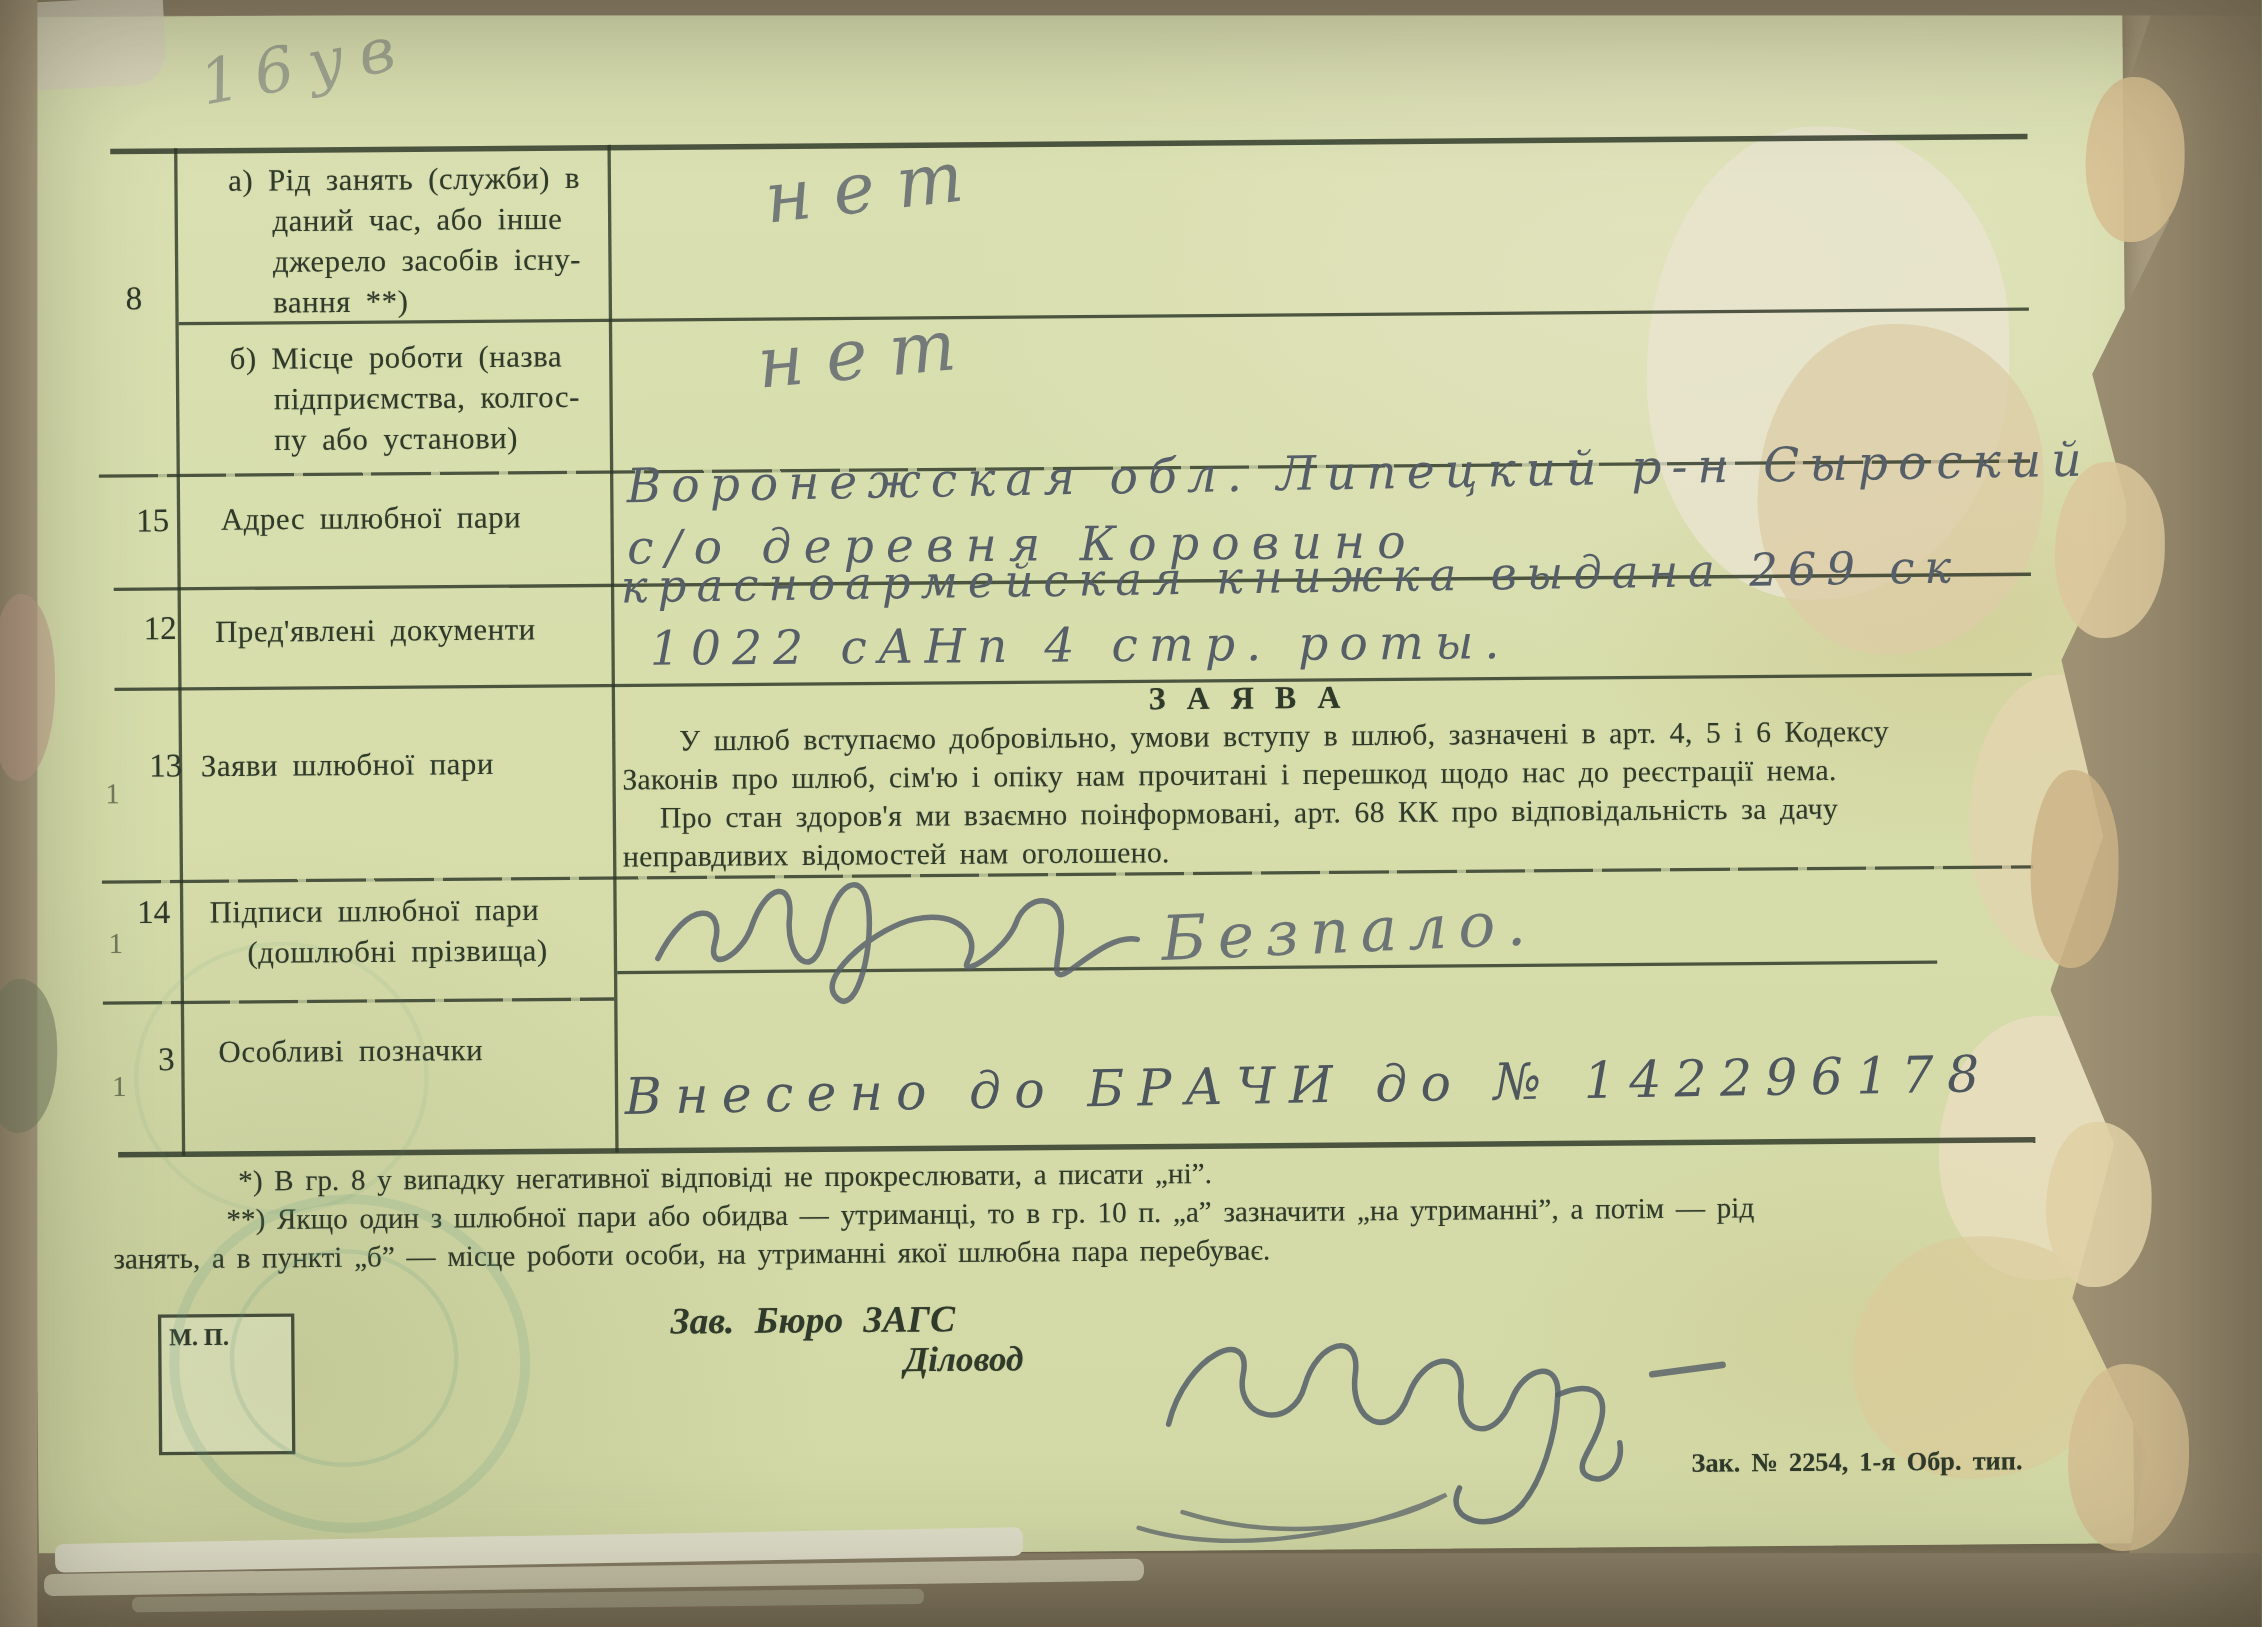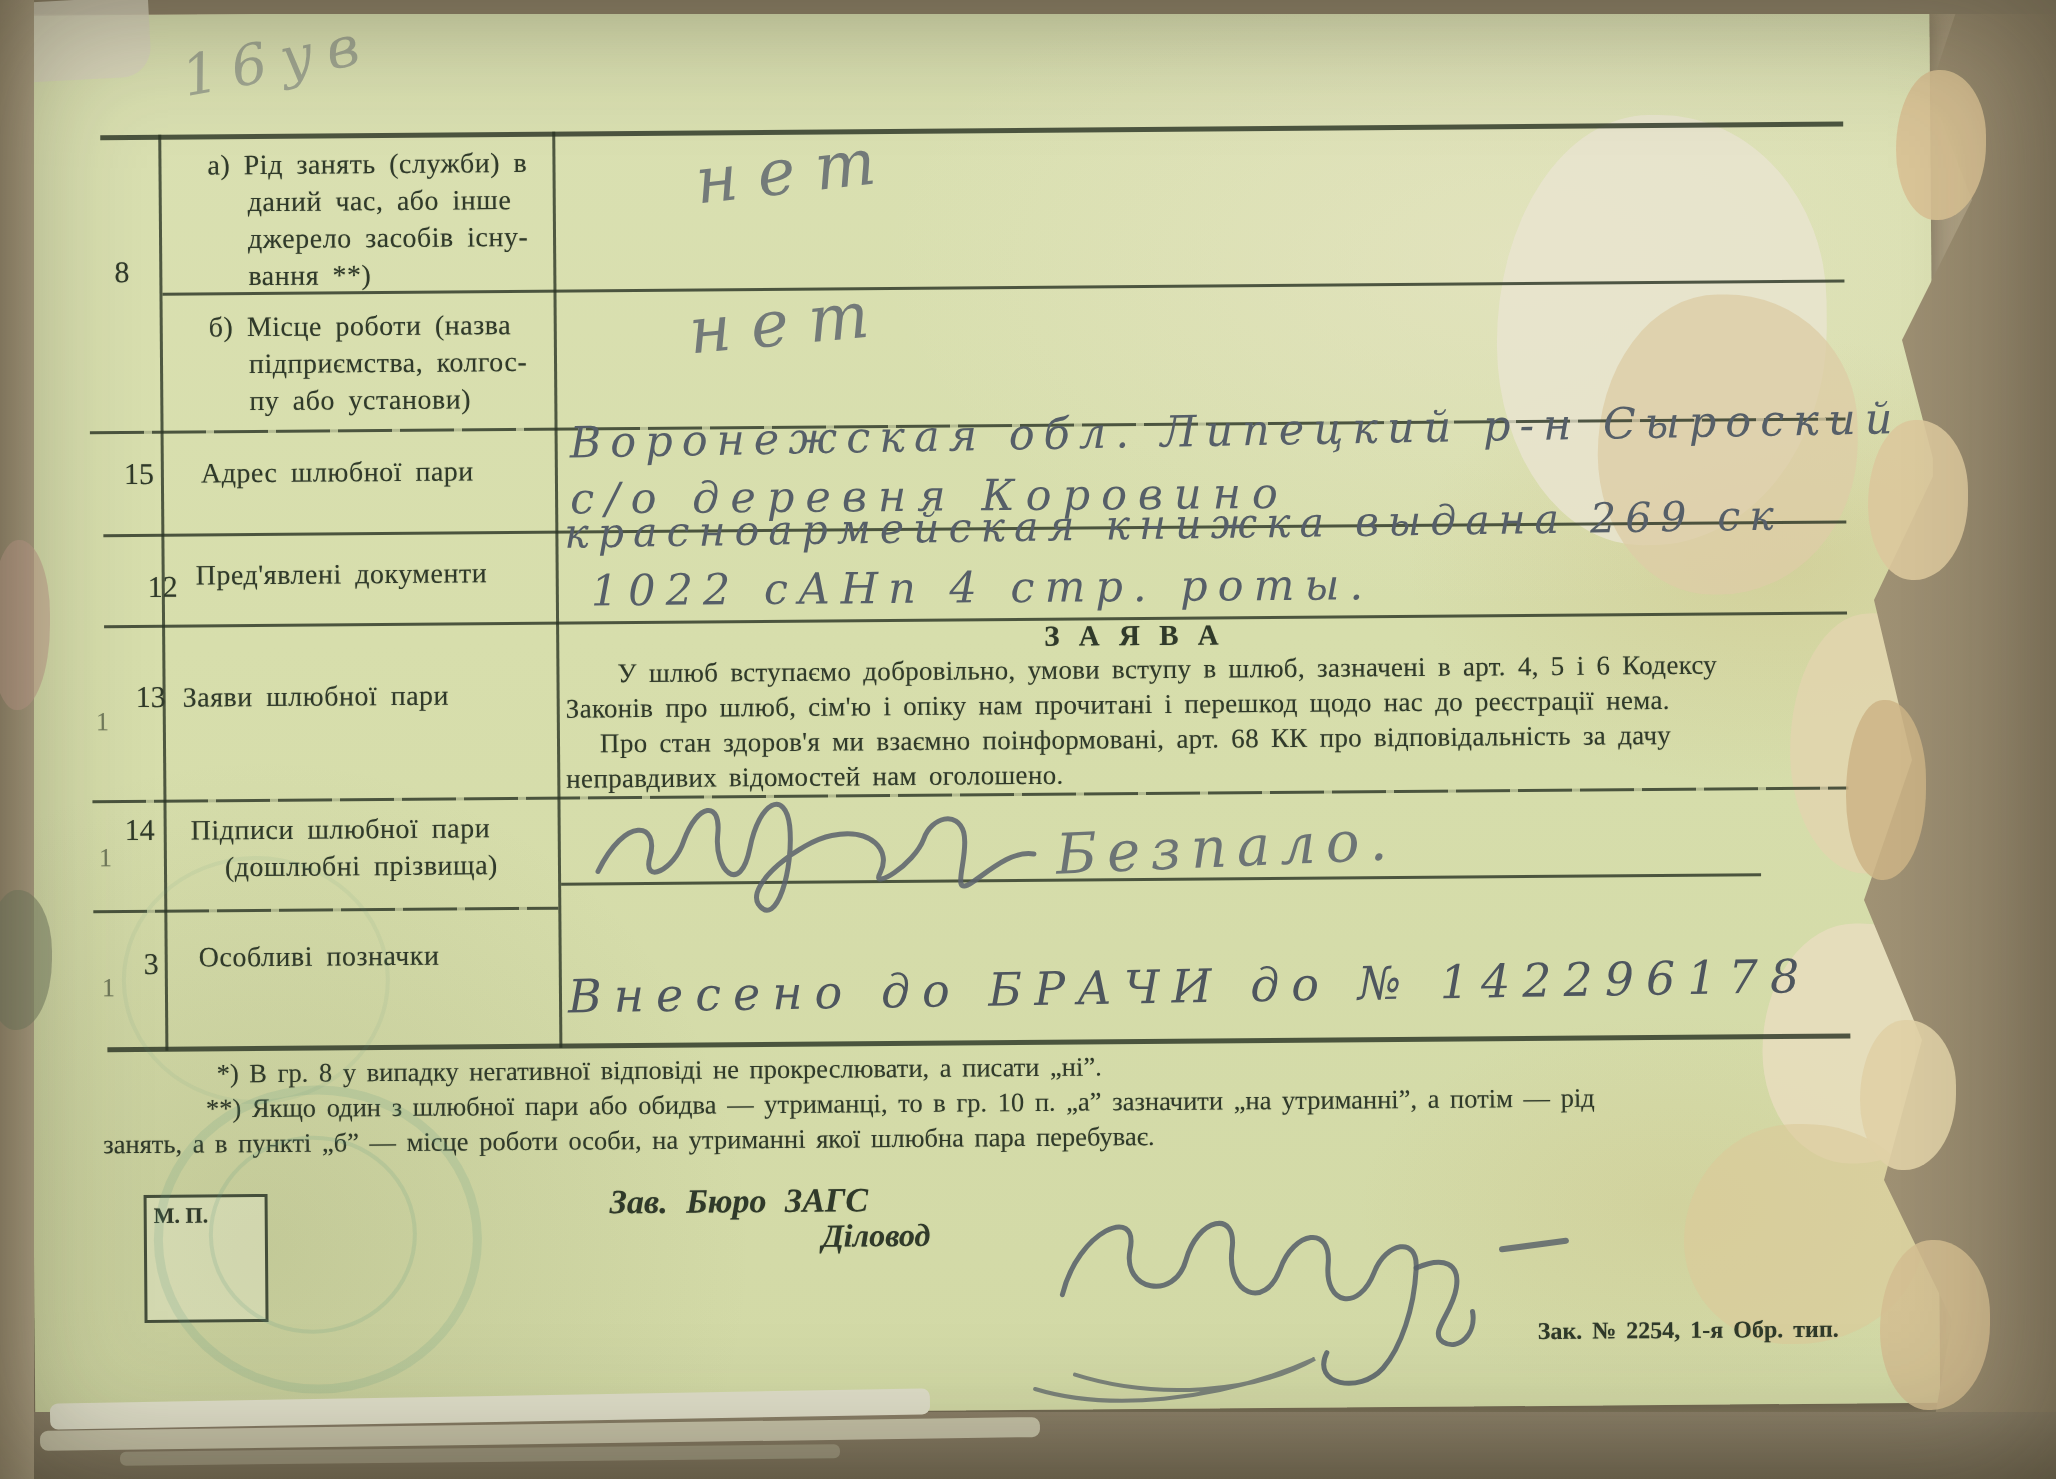--- a/index.html
+++ b/index.html
@@ -56,21 +56,21 @@
     <div class="hline dashy" style="left:92px;top:424px;width:1756px;height:3px;"></div>
     <div class="hline" style="left:105px;top:527px;width:1743px;height:3px;"></div>
     <div class="hline" style="left:105px;top:618px;width:1743px;height:3px;"></div>
     <div class="hline dashy" style="left:92px;top:793px;width:1756px;height:3px;"></div>
     <div class="hline" style="left:560px;top:879px;width:1200px;height:3px;"></div>
     <div class="hline dashy" style="left:92px;top:903px;width:465px;height:3px;"></div>
     <div class="hline" style="left:105px;top:1040px;width:1743px;height:5px;"></div>
 
     <div class="ink rownum" style="left:118px;top:248px;">8</div>
     <div class="ink rownum" style="left:126px;top:450px;">15</div>
-    <div class="ink rownum" style="left:132px;top:563px;margin-left:17px;">12</div>
+    <div class="ink rownum" style="left:132px;top:548px;">12</div>
     <div class="ink rownum" style="left:136px;top:673px;">13</div>
     <div class="ink rownum" style="left:124px;top:806px;">14</div>
     <div class="ink rownum" style="left:142px;top:940px;">3</div>
 
     <div class="ink" style="left:96px;top:700px;font-size:26px;opacity:.6;">1</div>
     <div class="ink" style="left:98px;top:836px;font-size:26px;opacity:.6;">1</div>
     <div class="ink" style="left:100px;top:966px;font-size:26px;opacity:.6;">1</div>
 
     <div class="ink lbl" style="left:212px;top:140px;">а) Рід занять (служби) в</div>
     <div class="ink lbl" style="left:252px;top:177px;">даний час, або інше</div>

